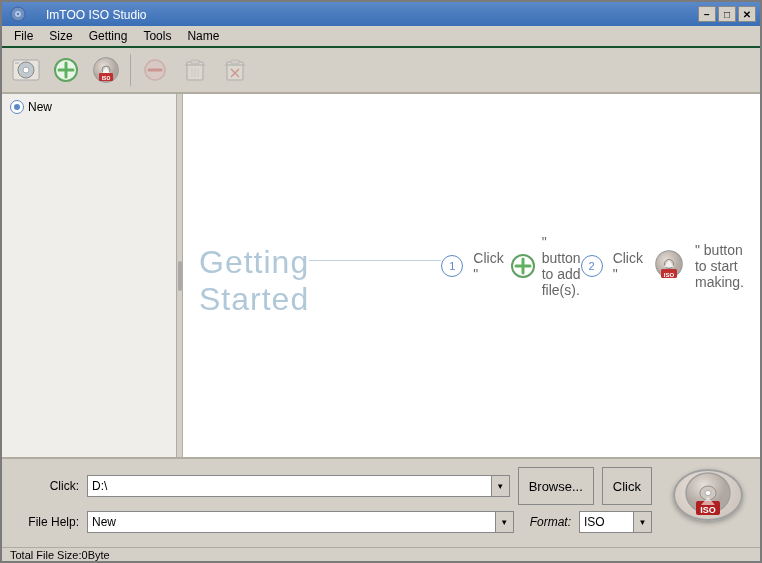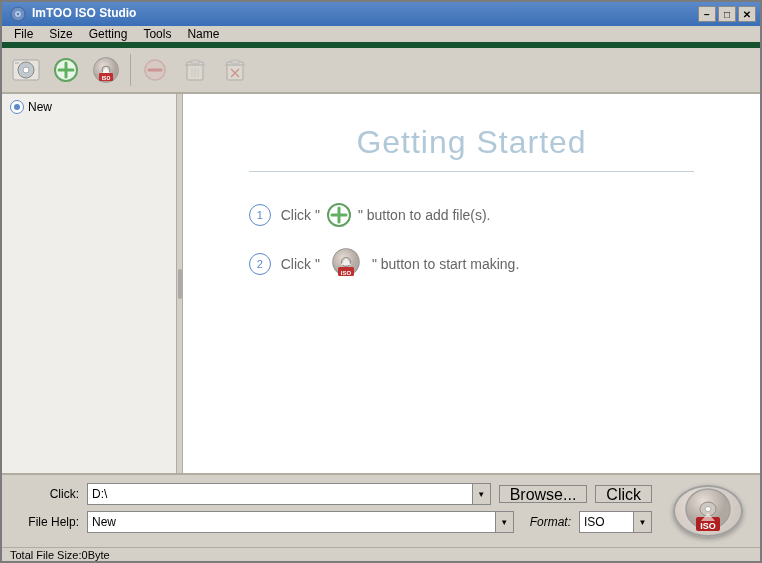--- a/index.html
+++ b/index.html
@@ -24,25 +24,25 @@
       background: linear-gradient(to bottom, #5b89c8 0%, #3a6eb5 100%);
       height: 24px;
       display: flex;
       align-items: center;
       justify-content: space-between;
       padding: 0 4px 0 8px;
       user-select: none;
     }
     .titlebar-left {
       display: flex;
-      align-items: flex-start;
-      gap: 6px;
+      align-items: flex-end;
+      gap: 20px;
       color: white;
       font-size: 12px;
-      font-weight: bold;
+      font-weight: normal;
     }
     .titlebar-icon {
       width: 16px;
       height: 16px;
     }
     .titlebar-controls {
       display: flex;
       gap: 2px;
     }
     .title-btn {
@@ -59,21 +59,21 @@
       font-weight: bold;
     }
     .title-btn.close { background: #d4d0c8; }
     
     .menubar {
       background: #d4d0c8;
       height: 22px;
       display: flex;
       align-items: center;
       padding: 0 4px;
-      border-bottom: 6px solid #14532d;
+      border-bottom: 2px solid #14532d;
     }
     .menu-item {
       padding: 2px 8px;
       cursor: pointer;
       font-size: 12px;
       color: #000;
     }
     
     .toolbar {
       background: #d4d0c8;
@@ -158,24 +158,24 @@
       width: 4px;
       height: 30px;
       background: #aaa;
       border-radius: 2px;
     }
     
     .content-area {
       flex: 1;
       background: white;
       display: flex;
-      flex-direction: column;
+      flex-direction: row;
       align-items: center;
       justify-content: flex-start;
-      padding: 10px;
+      padding: 16px;
       overflow: hidden;
     }
     .getting-started-title {
       font-size: 32px;
       color: #b0c8d8;
       font-weight: 300;
       letter-spacing: 1px;
       margin-bottom: 10px;
       margin-top: 20px;
     }
@@ -255,25 +255,25 @@
       background: #d4d0c8;
       border: 1px solid #888;
       border-left: none;
       display: flex;
       align-items: center;
       justify-content: center;
       cursor: pointer;
       font-size: 8px;
     }
     .browse-btn, .open-btn {
-      height: 18px;
+      height: 38px;
       padding: 0 10px;
       background: #d4d0c8;
       border: 1px solid #888;
-      font-size: 16px;
+      font-size: 13px;
       cursor: pointer;
     }
     .format-label {
       font-size: 12px;
     }
     .format-input {
       width: 55px;
       height: 22px;
       border: 1px solid #888;
       background: white;

